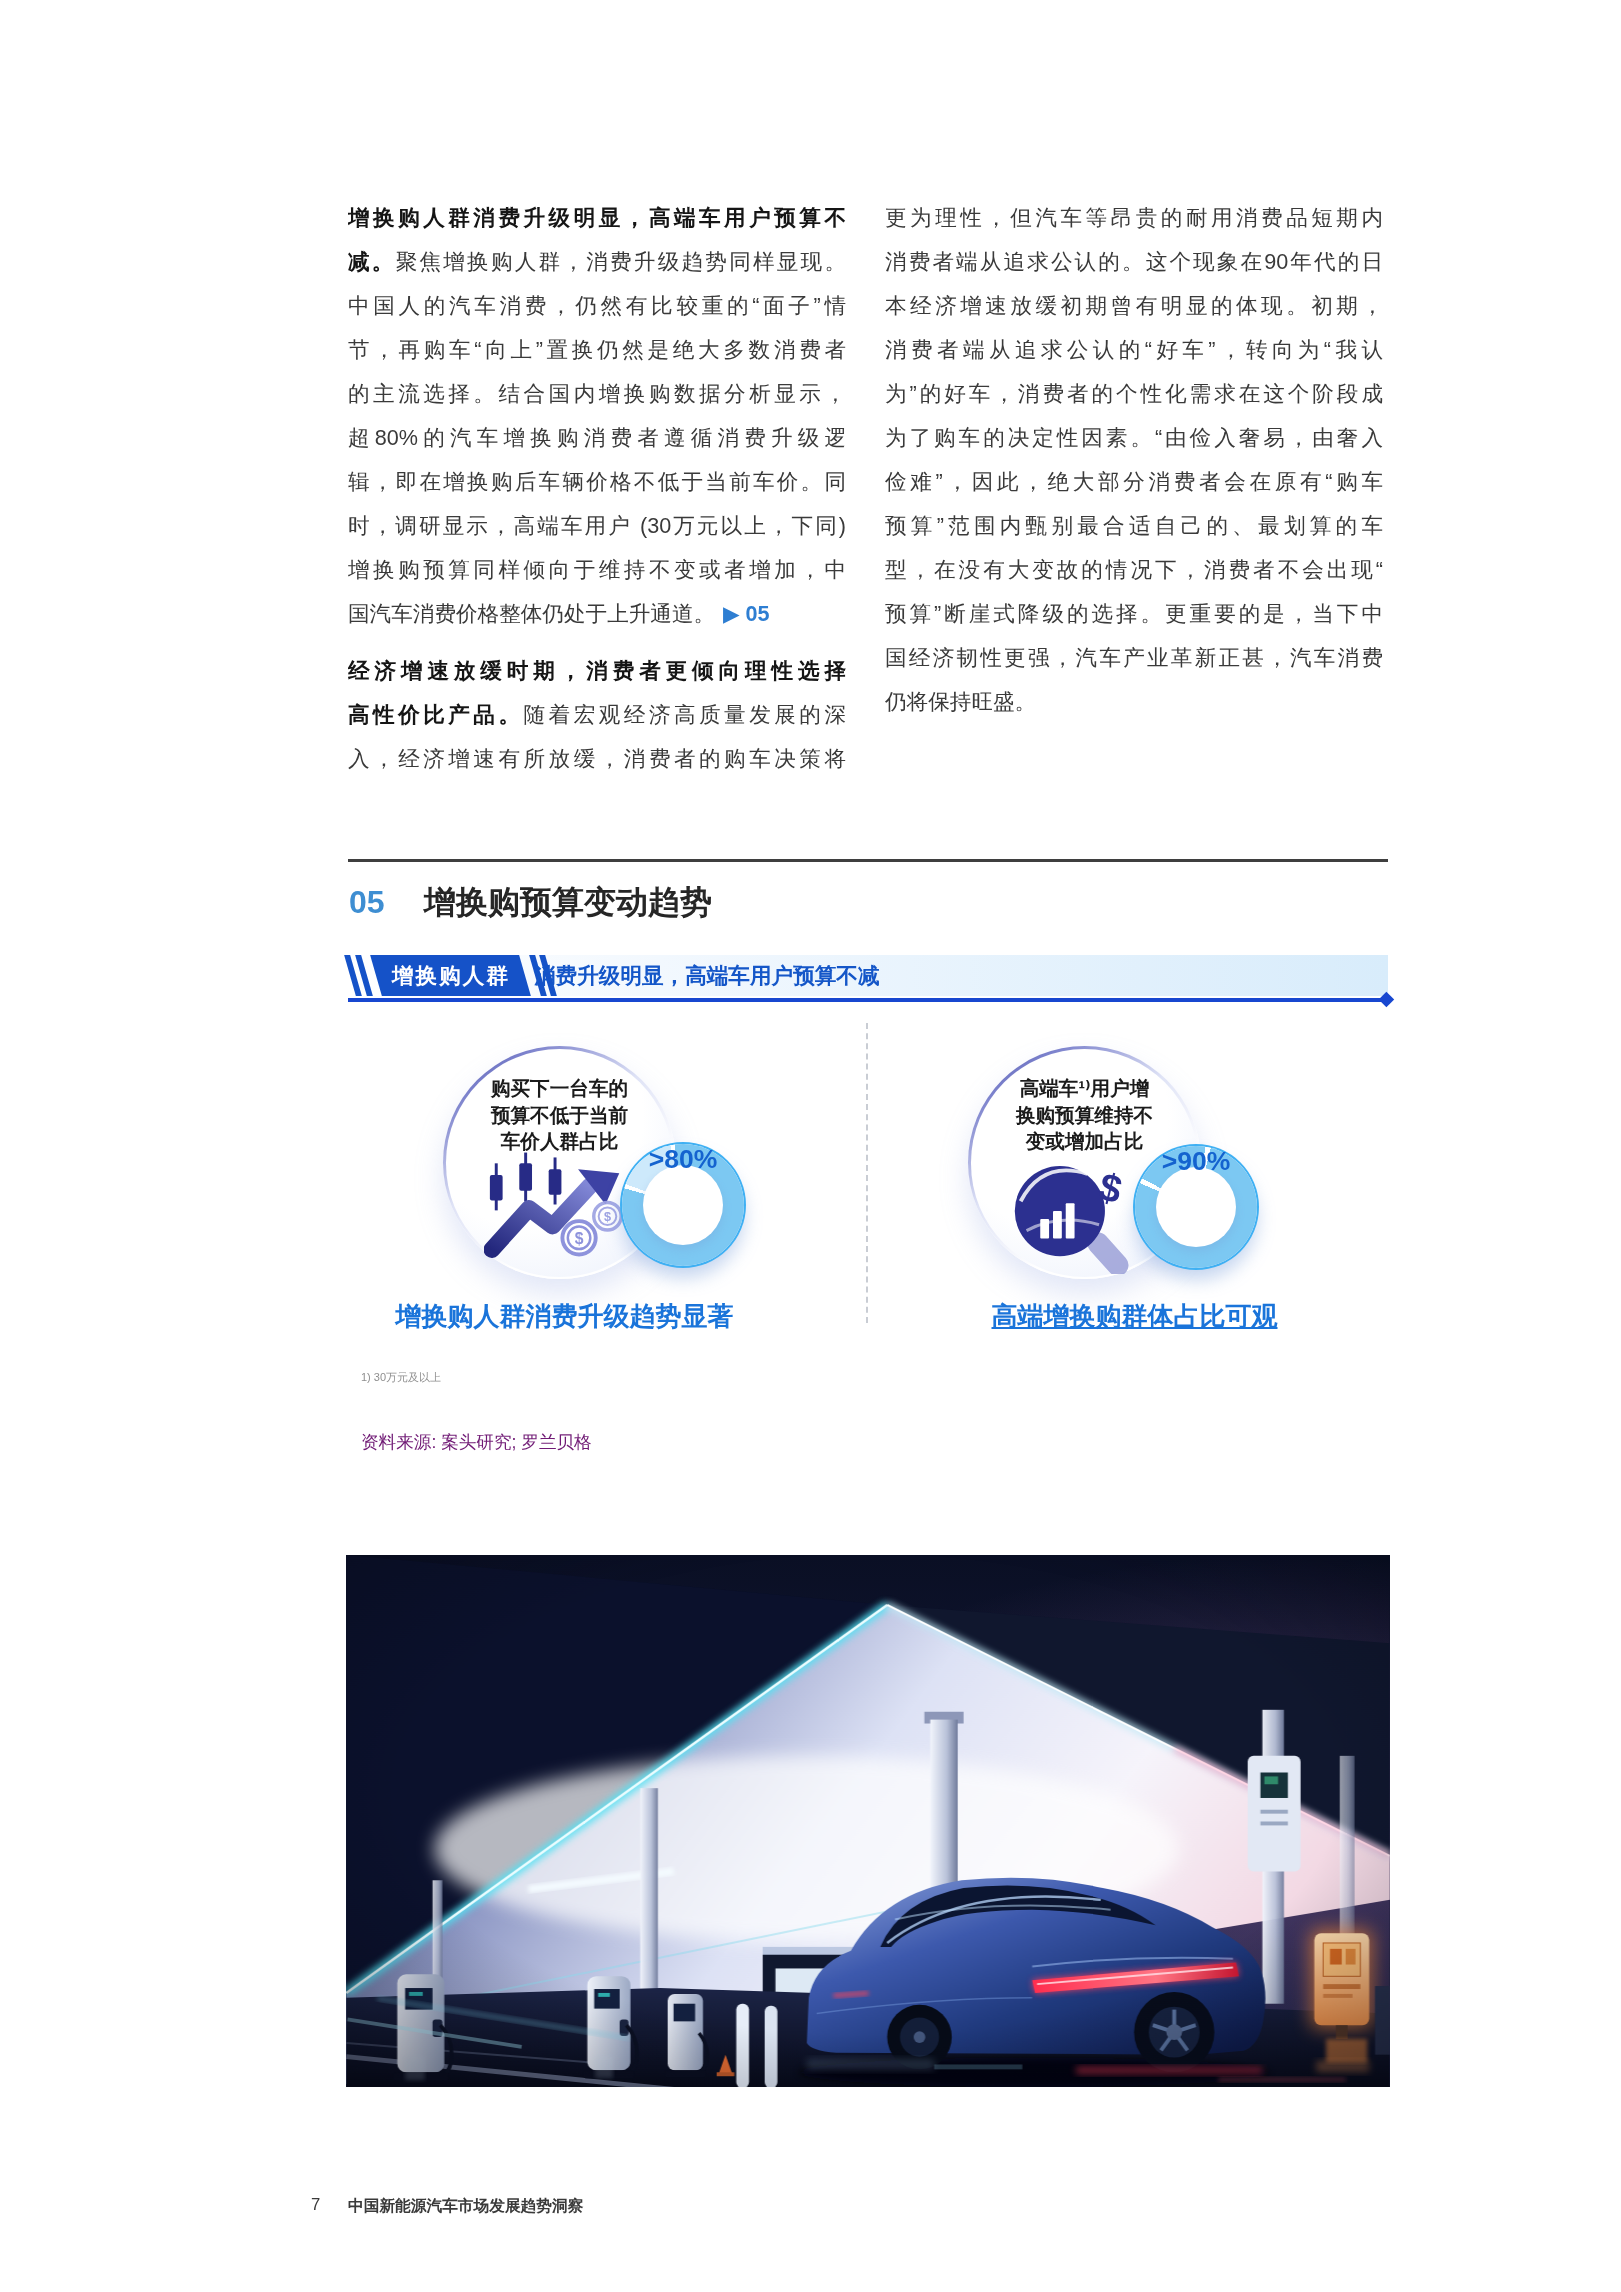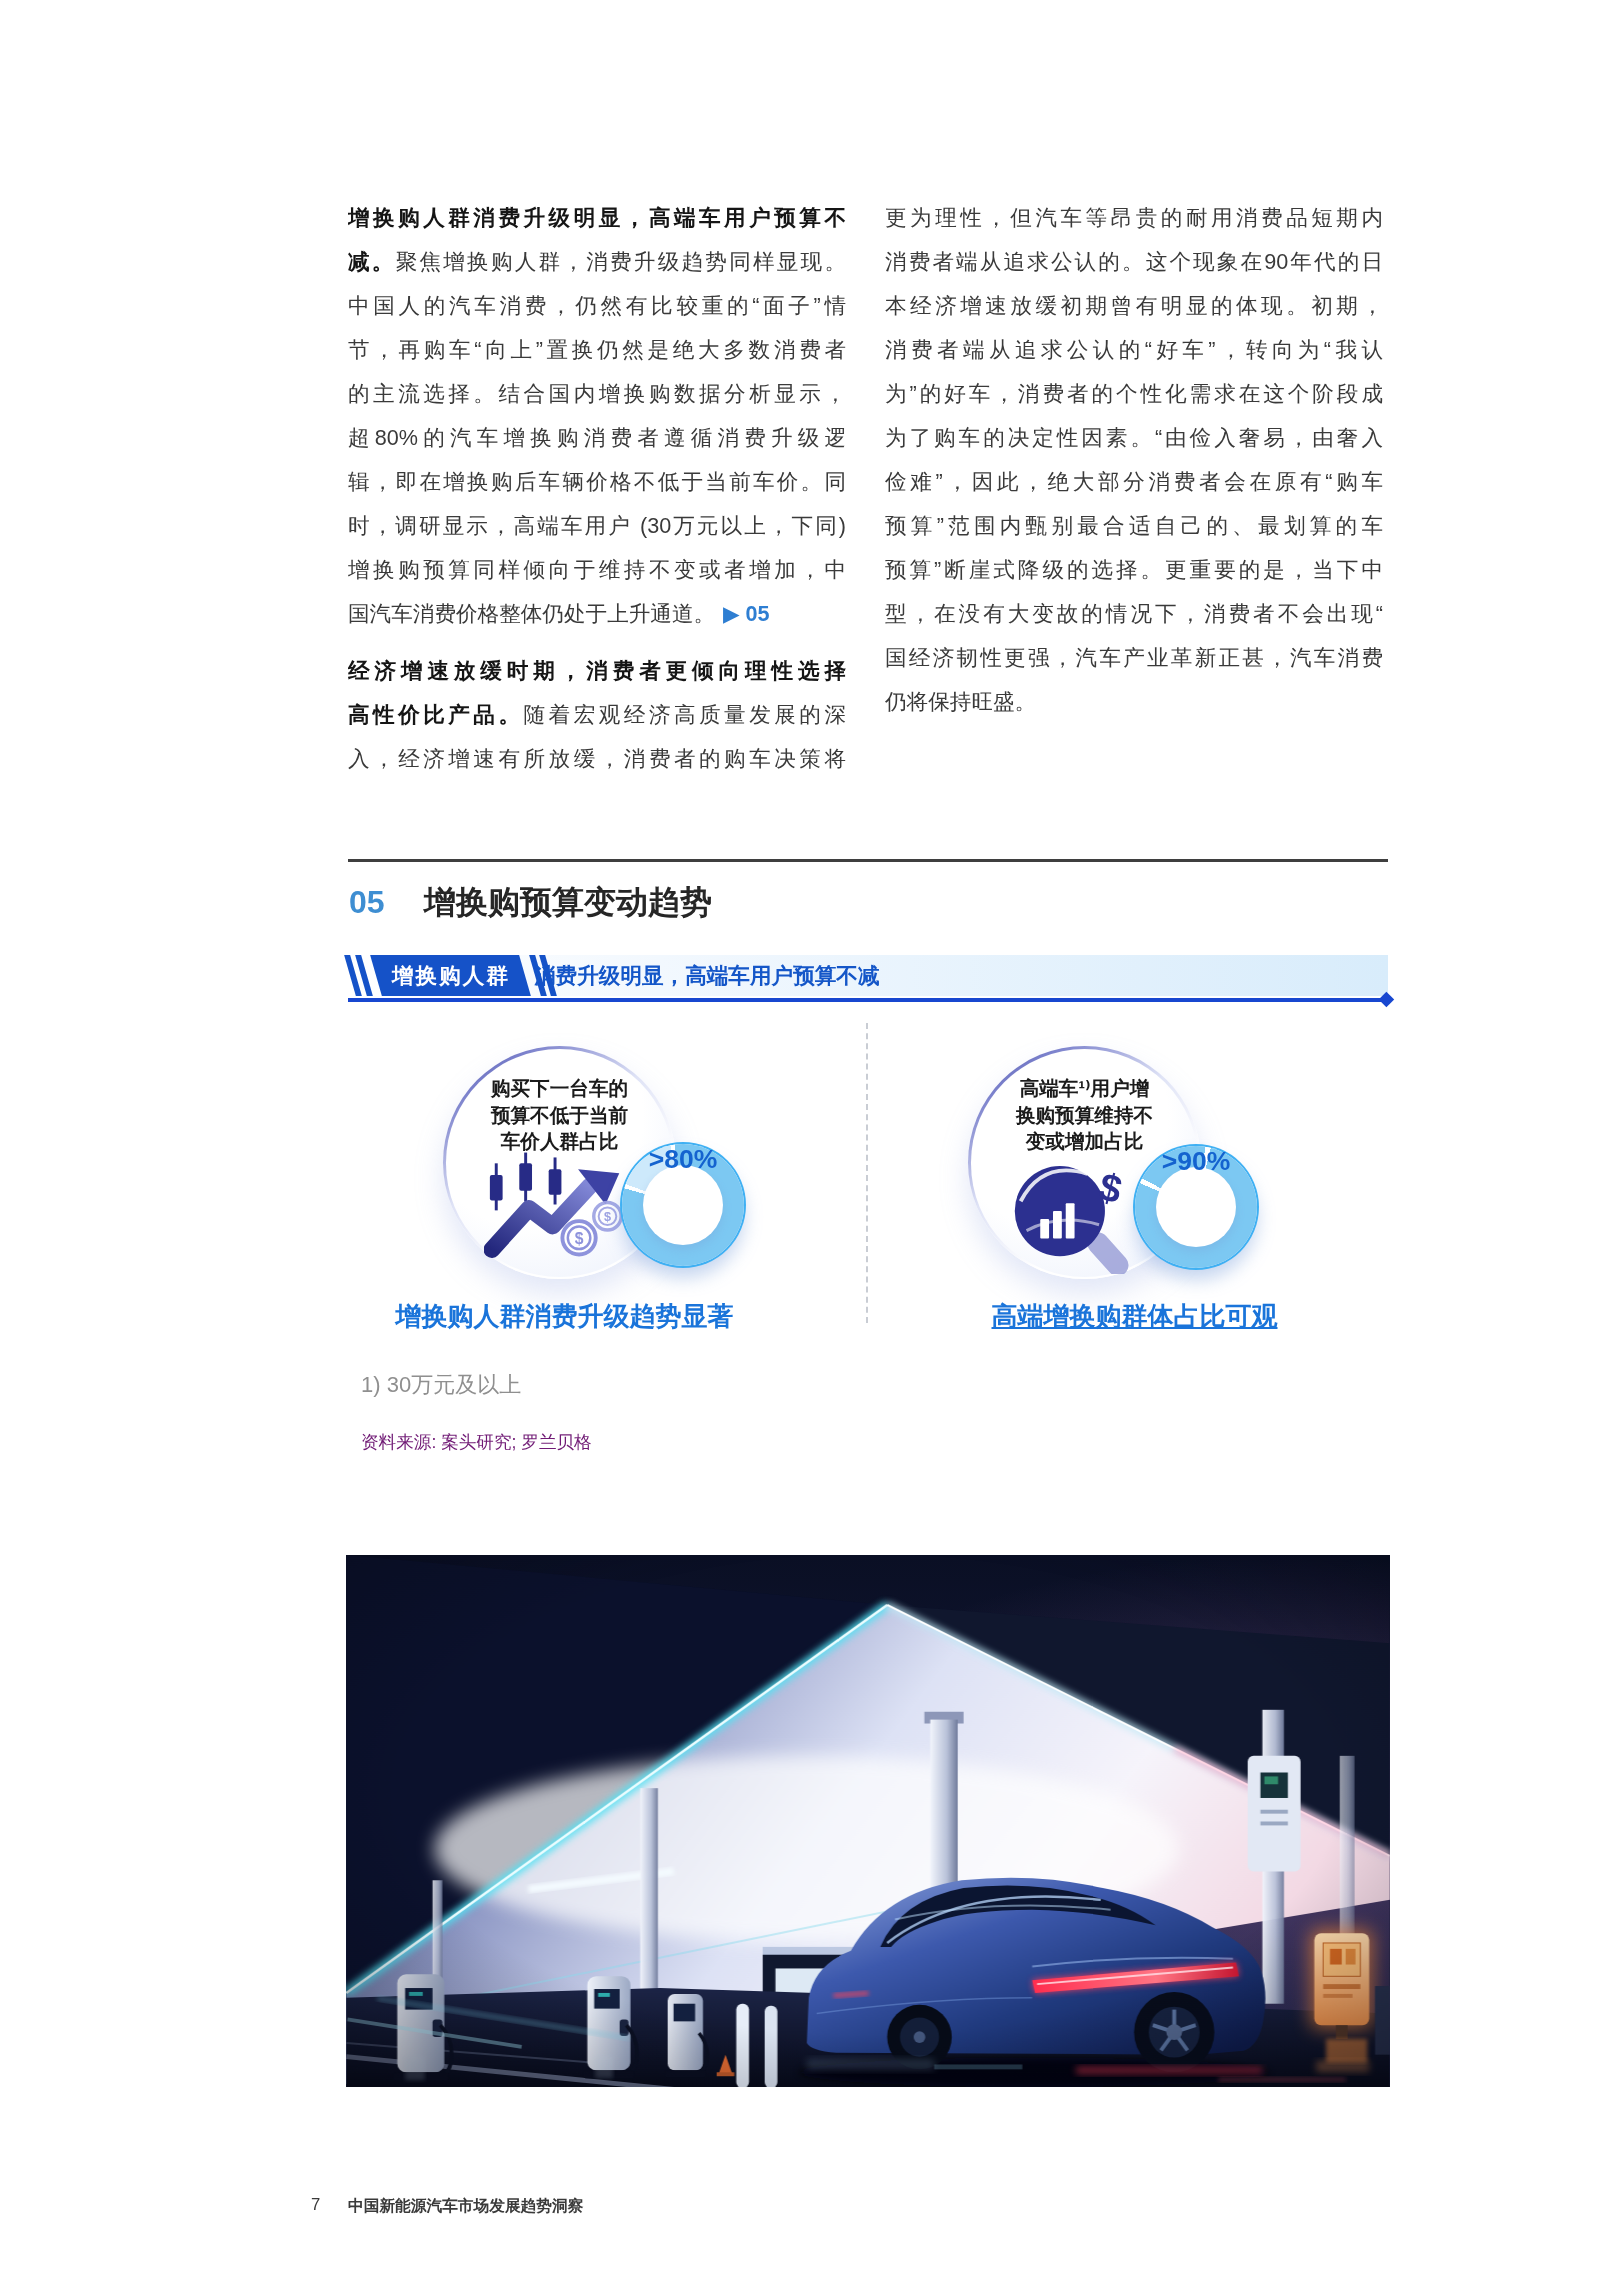--- a/index.html
+++ b/index.html
@@ -60,21 +60,21 @@
   .donut-left{left:274px;top:125px;
     background:conic-gradient(from 286deg,#fff 0 4deg,var(--ring-light) 4deg 62deg,#fff 62deg 66deg,var(--ring) 66deg 360deg);}
   .donut-right{left:787px;top:127px;
     background:conic-gradient(from 293deg,#fff 0 5deg,var(--ring) 5deg 76deg,#fff 76deg 81deg,var(--ring) 81deg 360deg);}
   .donut-value{position:relative;z-index:3;font-size:26.5px;font-weight:700;color:var(--donut-value);}
   .fig-caption{position:absolute;top:280px;text-align:center;font-size:26px;font-weight:700;color:var(--caption);}
   .caption-left{left:0;width:433px;}
   .caption-right{left:568px;width:437px;text-decoration:underline;}
 
   
-  .footnote{position:absolute;left:361px;top:1370px;font-size:22px;color:#8f8f8f;}
+  .footnote{position:absolute;left:361px;top:1370px;font-size:11px;color:#8f8f8f;}
   .source{position:absolute;left:361px;top:1430px;font-size:17.6px;color:#701a75;}
 
   
   .photo{position:absolute;left:346px;top:1555px;width:1044px;height:532px;background:#0a0f24;overflow:hidden;}
 
   
   .footer-page{position:absolute;left:311px;top:2195px;font-size:16.7px;color:#3a3a3a;}
   .footer-title{position:absolute;left:348px;top:2196px;font-size:15.7px;font-weight:700;color:#3a3a3a;}
 </style>
 </head>
@@ -99,22 +99,22 @@
     </div>
   <div class="col col-right">
       <div class="tl"><span>更为理性，但汽车等昂贵的耐用消费品短期内</span></div>
       <div class="tl"><span>消费者端从追求公认的。这个现象在90年代的日</span></div>
       <div class="tl"><span>本经济增速放缓初期曾有明显的体现。初期，</span></div>
       <div class="tl"><span>消费者端从追求公认的“好车”，转向为“我认</span></div>
       <div class="tl"><span>为”的好车，消费者的个性化需求在这个阶段成</span></div>
       <div class="tl"><span>为了购车的决定性因素。“由俭入奢易，由奢入</span></div>
       <div class="tl"><span>俭难”，因此，绝大部分消费者会在原有“购车</span></div>
       <div class="tl"><span>预算”范围内甄别最合适自己的、最划算的车</span></div>
+      <div class="tl"><span>型，在没有大变故的情况下，消费者不会出现“</span></div>
       <div class="tl"><span>预算”断崖式降级的选择。更重要的是，当下中</span></div>
-      <div class="tl"><span>型，在没有大变故的情况下，消费者不会出现“</span></div>
       <div class="tl"><span>国经济韧性更强，汽车产业革新正甚，汽车消费</span></div>
       <div class="tl tl-last"><span>仍将保持旺盛。</span></div>
     </div>
 
   <div class="rule"></div>
   <div class="sec-num">05</div>
   <div class="sec-title">增换购预算变动趋势</div>
 
   <div class="banner">
     <div class="banner-bg"></div>

